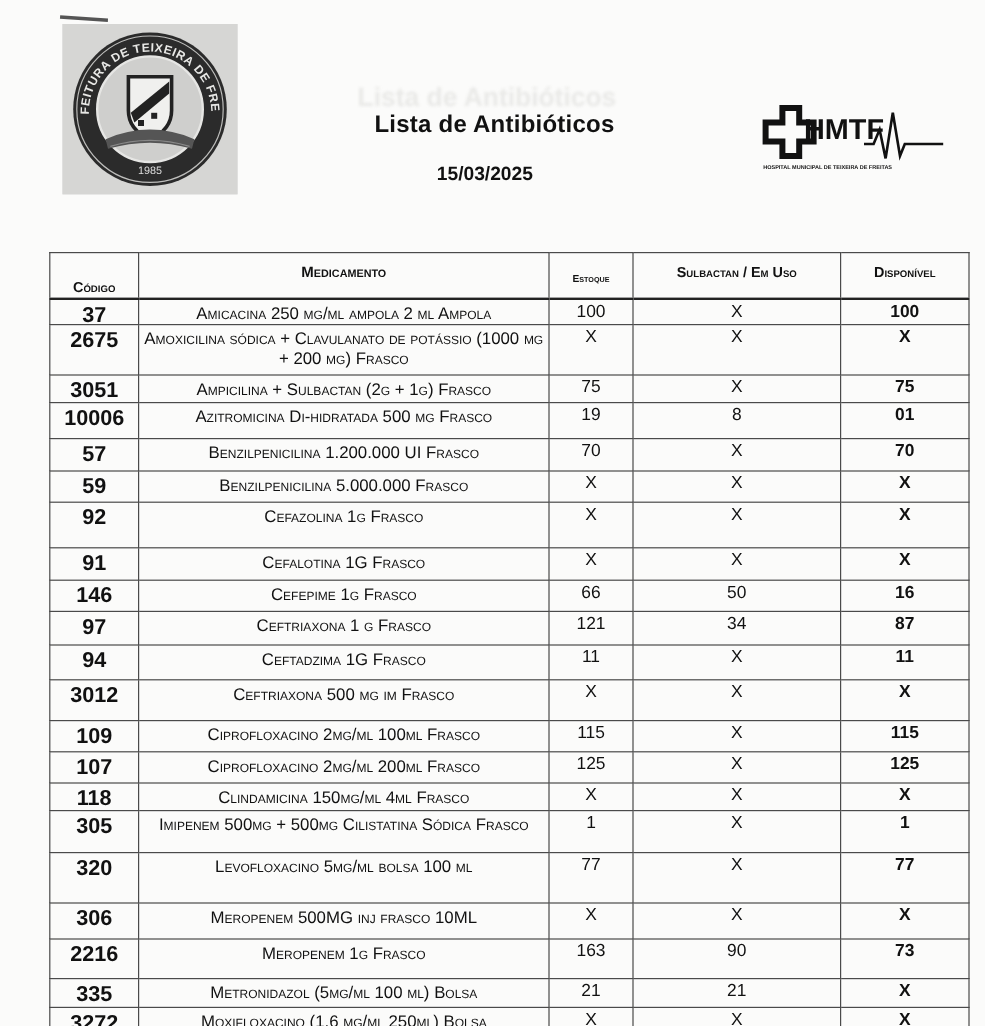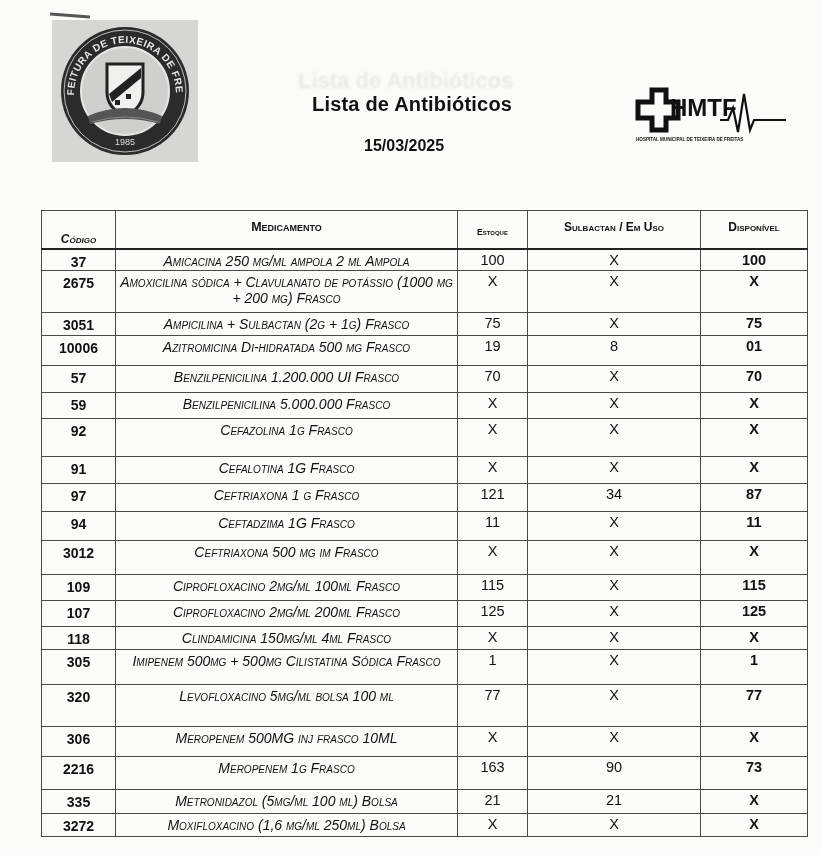--- a/index.html
+++ b/index.html
@@ -33,30 +33,30 @@
     position:absolute; left:41px; top:210px;
     border-collapse:collapse; table-layout:fixed;
     width:766px;
   }
   td, th {
     border:1px solid #4a4a4a;
     padding:0; text-align:center; vertical-align:top;
     font-size:14px; line-height:16px;
   }
   th { font-weight:bold; vertical-align:top; padding-top:8px; }
-  th.code-h { vertical-align:bottom; padding-bottom:1px; font-size:12px;font-style:italic; }
+  th.code-h { vertical-align:bottom; padding-bottom:1px; font-size:12px; }
   th.med-h { font-size:12.5px; }
   th.med-h .sc, th .sc { font-variant:small-caps; }
   th.est-h { font-size:8.5px; padding-top:13px; }
   th.res-h { font-size:12px; }
   th.dis-h { font-size:12px; }
   thead tr { height:38px; }
   thead tr th { border-bottom:2px solid #222; }
-  td.code { font-weight:bold; font-size:14px; padding-top:4px; }
-  td.med { font-variant:small-caps; font-size:14px; padding-top:3px;font-style:italic; }
+  td.code { font-weight:bold; font-size:18px; padding-top:4px; }
+  td.med { font-variant:small-caps; font-size:14px; padding-top:3px; }
   td.est { font-size:14.5px; padding-top:2px; }
   td.res { font-size:14.5px; padding-top:2px; }
   td.dis { font-weight:bold; font-size:14.5px; padding-top:2px; }
 </style>
 </head>
 <body>
 
 <div class="scratch"></div>
 
 <div class="logo-left">
@@ -160,20 +160,27 @@
         <td class="res">X</td>
         <td class="dis">X</td>
       </tr>
       <tr style="height: 27px;">
         <td class="code">91</td>
         <td class="med">Cefalotina 1G  Frasco</td>
         <td class="est">X</td>
         <td class="res">X</td>
         <td class="dis">X</td>
       </tr>
+      <tr style="height: 26px;">
+        <td class="code">146</td>
+        <td class="med">Cefepime 1g  Frasco</td>
+        <td class="est">66</td>
+        <td class="res">50</td>
+        <td class="dis">16</td>
+      </tr>
       <tr style="height: 28px;">
         <td class="code">97</td>
         <td class="med">Ceftriaxona 1 g  Frasco</td>
         <td class="est">121</td>
         <td class="res">34</td>
         <td class="dis">87</td>
       </tr>
       <tr style="height: 29px;">
         <td class="code">94</td>
         <td class="med">Ceftadzima 1G  Frasco</td>

